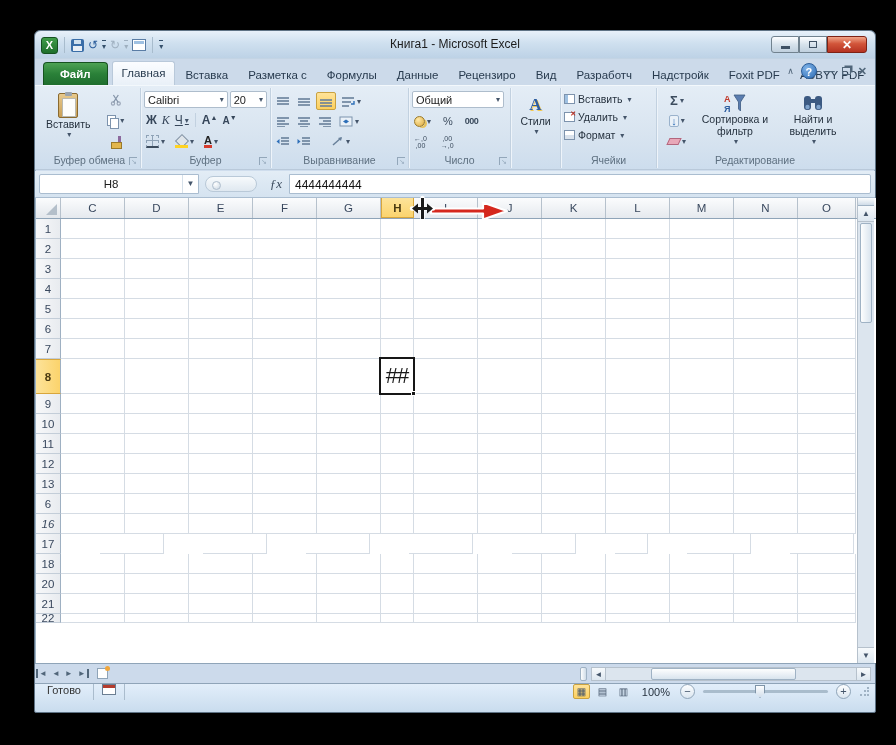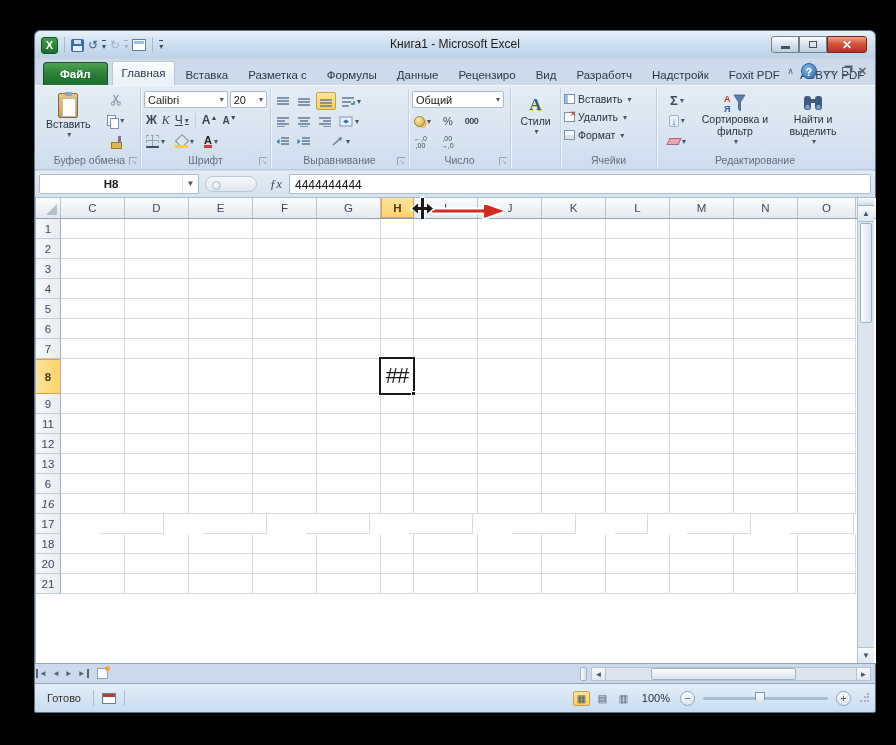--- a/index.html
+++ b/index.html
@@ -116,21 +116,21 @@
   .sigma { font-size:13px; color:#3c4c5e; font-weight:bold; }
   .filldown { font-size:11px; color:#2d6fb8; font-weight:bold; border:1px solid #9ab2cc; background:#eaf1f8; line-height:10px; padding:0 1px; border-radius:2px; }
   .eras { width:12px; height:7px; background:#e8a7b8; border:1px solid #b2667d; transform:skewX(-25deg); }
   .bigtext { font-size:10.5px; color:#26323f; text-align:center; line-height:12px; }
 
   
   .fbar { position:absolute; left:0; top:140px; right:0; height:27px;
     background:linear-gradient(#e3edf6,#d5e3f0); border-bottom:1px solid #aabdd0; display:flex; align-items:center; padding:3px 4px; }
   .namebox { width:160px; height:20px; background:#fff; border:1px solid #aabdd0; border-radius:2px 0 0 2px;
     display:flex; align-items:center; }
-  .namebox .nb-text { flex:1; text-align:center; font-size:11.5px; color:#1c1c1c;font-weight:bold; }
+  .namebox .nb-text { flex:1; text-align:center; font-size:11.5px; color:#1c1c1c; }
   .namebox .nb-dd { width:16px; text-align:center; font-size:8px; color:#44556a; border-left:1px solid #d7e1ea; line-height:18px; }
   .fx-pill { width:52px; height:16px; margin:0 6px; border-radius:8px;
     background:linear-gradient(#f7fafc,#dfe8f0); border:1px solid #b9c9d8; position:relative; }
   .fx-pill::before { content:""; position:absolute; left:6px; top:4px; width:7px; height:7px; border-radius:50%;
     background:radial-gradient(circle at 35% 30%,#fff,#c9d6e2); border:1px solid #aebdcc; }
   .fx { width:26px; text-align:center; font-family:"Liberation Serif", serif; font-style:italic;
     font-size:13px; color:#3c4c5e; }
   .fvalue { flex:1; height:20px; background:#fff; border:1px solid #aabdd0; border-radius:0 2px 2px 0;
     font-size:12px; color:#111; padding:2px 5px; line-height:16px; }
 
@@ -182,21 +182,21 @@
   .addsheet .sheet-ic::after { content:""; position:absolute; right:-3px; top:-3px; width:5px; height:5px; border-radius:50%; background:#f0a63c; }
   .hscroll { position:absolute; right:4px; top:2px; height:16px; display:flex; align-items:center; }
   .hsplit { width:7px; height:14px; background:linear-gradient(90deg,#fdfefe,#cfdce8); border:1px solid #9fb2c4; border-radius:2px; }
   .harrow { width:15px; height:14px; text-align:center; font-size:8px; color:#44556a; line-height:14px;
     background:linear-gradient(#f7fafc,#dde7f0); border:1px solid #b6c1cc; }
   .htrack { width:250px; height:14px; background:#dce5ee; border-top:1px solid #b6c1cc; border-bottom:1px solid #b6c1cc; position:relative; }
   .hthumb { position:absolute; left:45px; width:145px; top:0; height:12px; background:linear-gradient(#fdfefe,#d9e4ee); border:1px solid #9fb2c4; border-radius:2px; }
 
   
   .statusbar { position:absolute; left:0; top:652px; right:0; bottom:0; border-top:1px solid #8fa4b8;
-    background:linear-gradient(#e2eefa,#c9dcee); border-radius:0 0 2px 2px; display:flex; align-items:center; font-size:11px; color:#333; }
+    background:linear-gradient(#e2eefa,#c9dcee); border-radius:0 0 2px 2px; display:flex; align-items:flex-start; font-size:11px; color:#333; }
   .stext { padding:0 12px; }
   .ssep { width:1px; height:16px; background:#aabccd; }
   .macro-ic { width:14px; height:11px; border:1px solid #6b7e92; background:#fff; margin:0 8px; position:relative; }
   .macro-ic::before { content:""; position:absolute; left:0; top:0; right:0; height:3px; background:#b43c2e; }
   .sb-right { position:absolute; right:6px; display:flex; align-items:center; gap:4px; }
   .viewbtn { width:17px; height:15px; border:1px solid transparent; text-align:center; font-size:10px; color:#44556a; line-height:14px; border-radius:2px; }
   .viewbtn.active { background:linear-gradient(#ffe399,#fcd05e); border-color:#c9a241; }
   .zoomtxt { margin:0 6px; color:#26323f; }
   .zbtn { width:15px; height:15px; border-radius:50%; border:1px solid #8fa4b8; background:linear-gradient(#fdfeff,#dbe6f0);
     text-align:center; line-height:13px; font-size:11px; color:#44556a; }
@@ -327,21 +327,21 @@
             </div>
           <div class="mini">
               <span class="fill-ic"></span>
               <span class="dd">▾</span>
             </div>
           <div class="mini">
               <span class="fcol-ic">А</span>
               <span class="dd">▾</span>
             </div>
         </div>
-        <div class="glabel">Шрифт</div>
+        <div class="glabel">Буфер</div>
         <span class="launcher"></span>
       </div>
 
       <div class="group" style="width:138px">
         <div class="minirow" style="gap:3px;margin-top:2px">
           <div class="mini">
               <svg class="al-ic" width="14" height="11">
                 <line x1="1" y1="2" x2="13" y2="2"></line>
                 <line x1="1" y1="5" x2="13" y2="5"></line>
                 <line x1="1" y1="8" x2="13" y2="8"></line>
@@ -693,20 +693,36 @@
           <div class="cell" style="width: 33px;"></div>
           <div class="cell" style="width: 64px;"></div>
           <div class="cell" style="width: 64px;"></div>
           <div class="cell" style="width: 64px;"></div>
           <div class="cell" style="width: 64px;"></div>
           <div class="cell" style="width: 64px;"></div>
           <div class="cell" style="width: 64px;"></div>
           <div class="cell" style="width: 58px;"></div>
         </div>
         <div class="grow" style="height: 20px;">
+          <div class="rowh">10</div>
+          <div class="cell" style="width: 64px;"></div>
+          <div class="cell" style="width: 64px;"></div>
+          <div class="cell" style="width: 64px;"></div>
+          <div class="cell" style="width: 64px;"></div>
+          <div class="cell" style="width: 64px;"></div>
+          <div class="cell" style="width: 33px;"></div>
+          <div class="cell" style="width: 64px;"></div>
+          <div class="cell" style="width: 64px;"></div>
+          <div class="cell" style="width: 64px;"></div>
+          <div class="cell" style="width: 64px;"></div>
+          <div class="cell" style="width: 64px;"></div>
+          <div class="cell" style="width: 64px;"></div>
+          <div class="cell" style="width: 58px;"></div>
+        </div>
+        <div class="grow" style="height: 20px;">
           <div class="rowh">11</div>
           <div class="cell" style="width: 64px;"></div>
           <div class="cell" style="width: 64px;"></div>
           <div class="cell" style="width: 64px;"></div>
           <div class="cell" style="width: 64px;"></div>
           <div class="cell" style="width: 64px;"></div>
           <div class="cell" style="width: 33px;"></div>
           <div class="cell" style="width: 64px;"></div>
           <div class="cell" style="width: 64px;"></div>
           <div class="cell" style="width: 64px;"></div>
@@ -822,20 +838,36 @@
           <div class="cell" style="width: 64px;"></div>
           <div class="cell" style="width: 64px;"></div>
           <div class="cell" style="width: 64px;"></div>
           <div class="cell" style="width: 64px;"></div>
           <div class="cell" style="width: 64px;"></div>
           <div class="cell" style="width: 64px;"></div>
           <div class="cell" style="width: 58px;"></div>
         </div>
         <div class="grow" style="height: 20px;">
           <div class="rowh">21</div>
+          <div class="cell" style="width: 64px;"></div>
+          <div class="cell" style="width: 64px;"></div>
+          <div class="cell" style="width: 64px;"></div>
+          <div class="cell" style="width: 64px;"></div>
+          <div class="cell" style="width: 64px;"></div>
+          <div class="cell" style="width: 33px;"></div>
+          <div class="cell" style="width: 64px;"></div>
+          <div class="cell" style="width: 64px;"></div>
+          <div class="cell" style="width: 64px;"></div>
+          <div class="cell" style="width: 64px;"></div>
+          <div class="cell" style="width: 64px;"></div>
+          <div class="cell" style="width: 64px;"></div>
+          <div class="cell" style="width: 58px;"></div>
+        </div>
+        <div class="grow" style="height: 9px;">
+          <div class="rowh">22</div>
           <div class="cell" style="width: 64px;"></div>
           <div class="cell" style="width: 64px;"></div>
           <div class="cell" style="width: 64px;"></div>
           <div class="cell" style="width: 64px;"></div>
           <div class="cell" style="width: 64px;"></div>
           <div class="cell" style="width: 33px;"></div>
           <div class="cell" style="width: 64px;"></div>
           <div class="cell" style="width: 64px;"></div>
           <div class="cell" style="width: 64px;"></div>
           <div class="cell" style="width: 64px;"></div>

